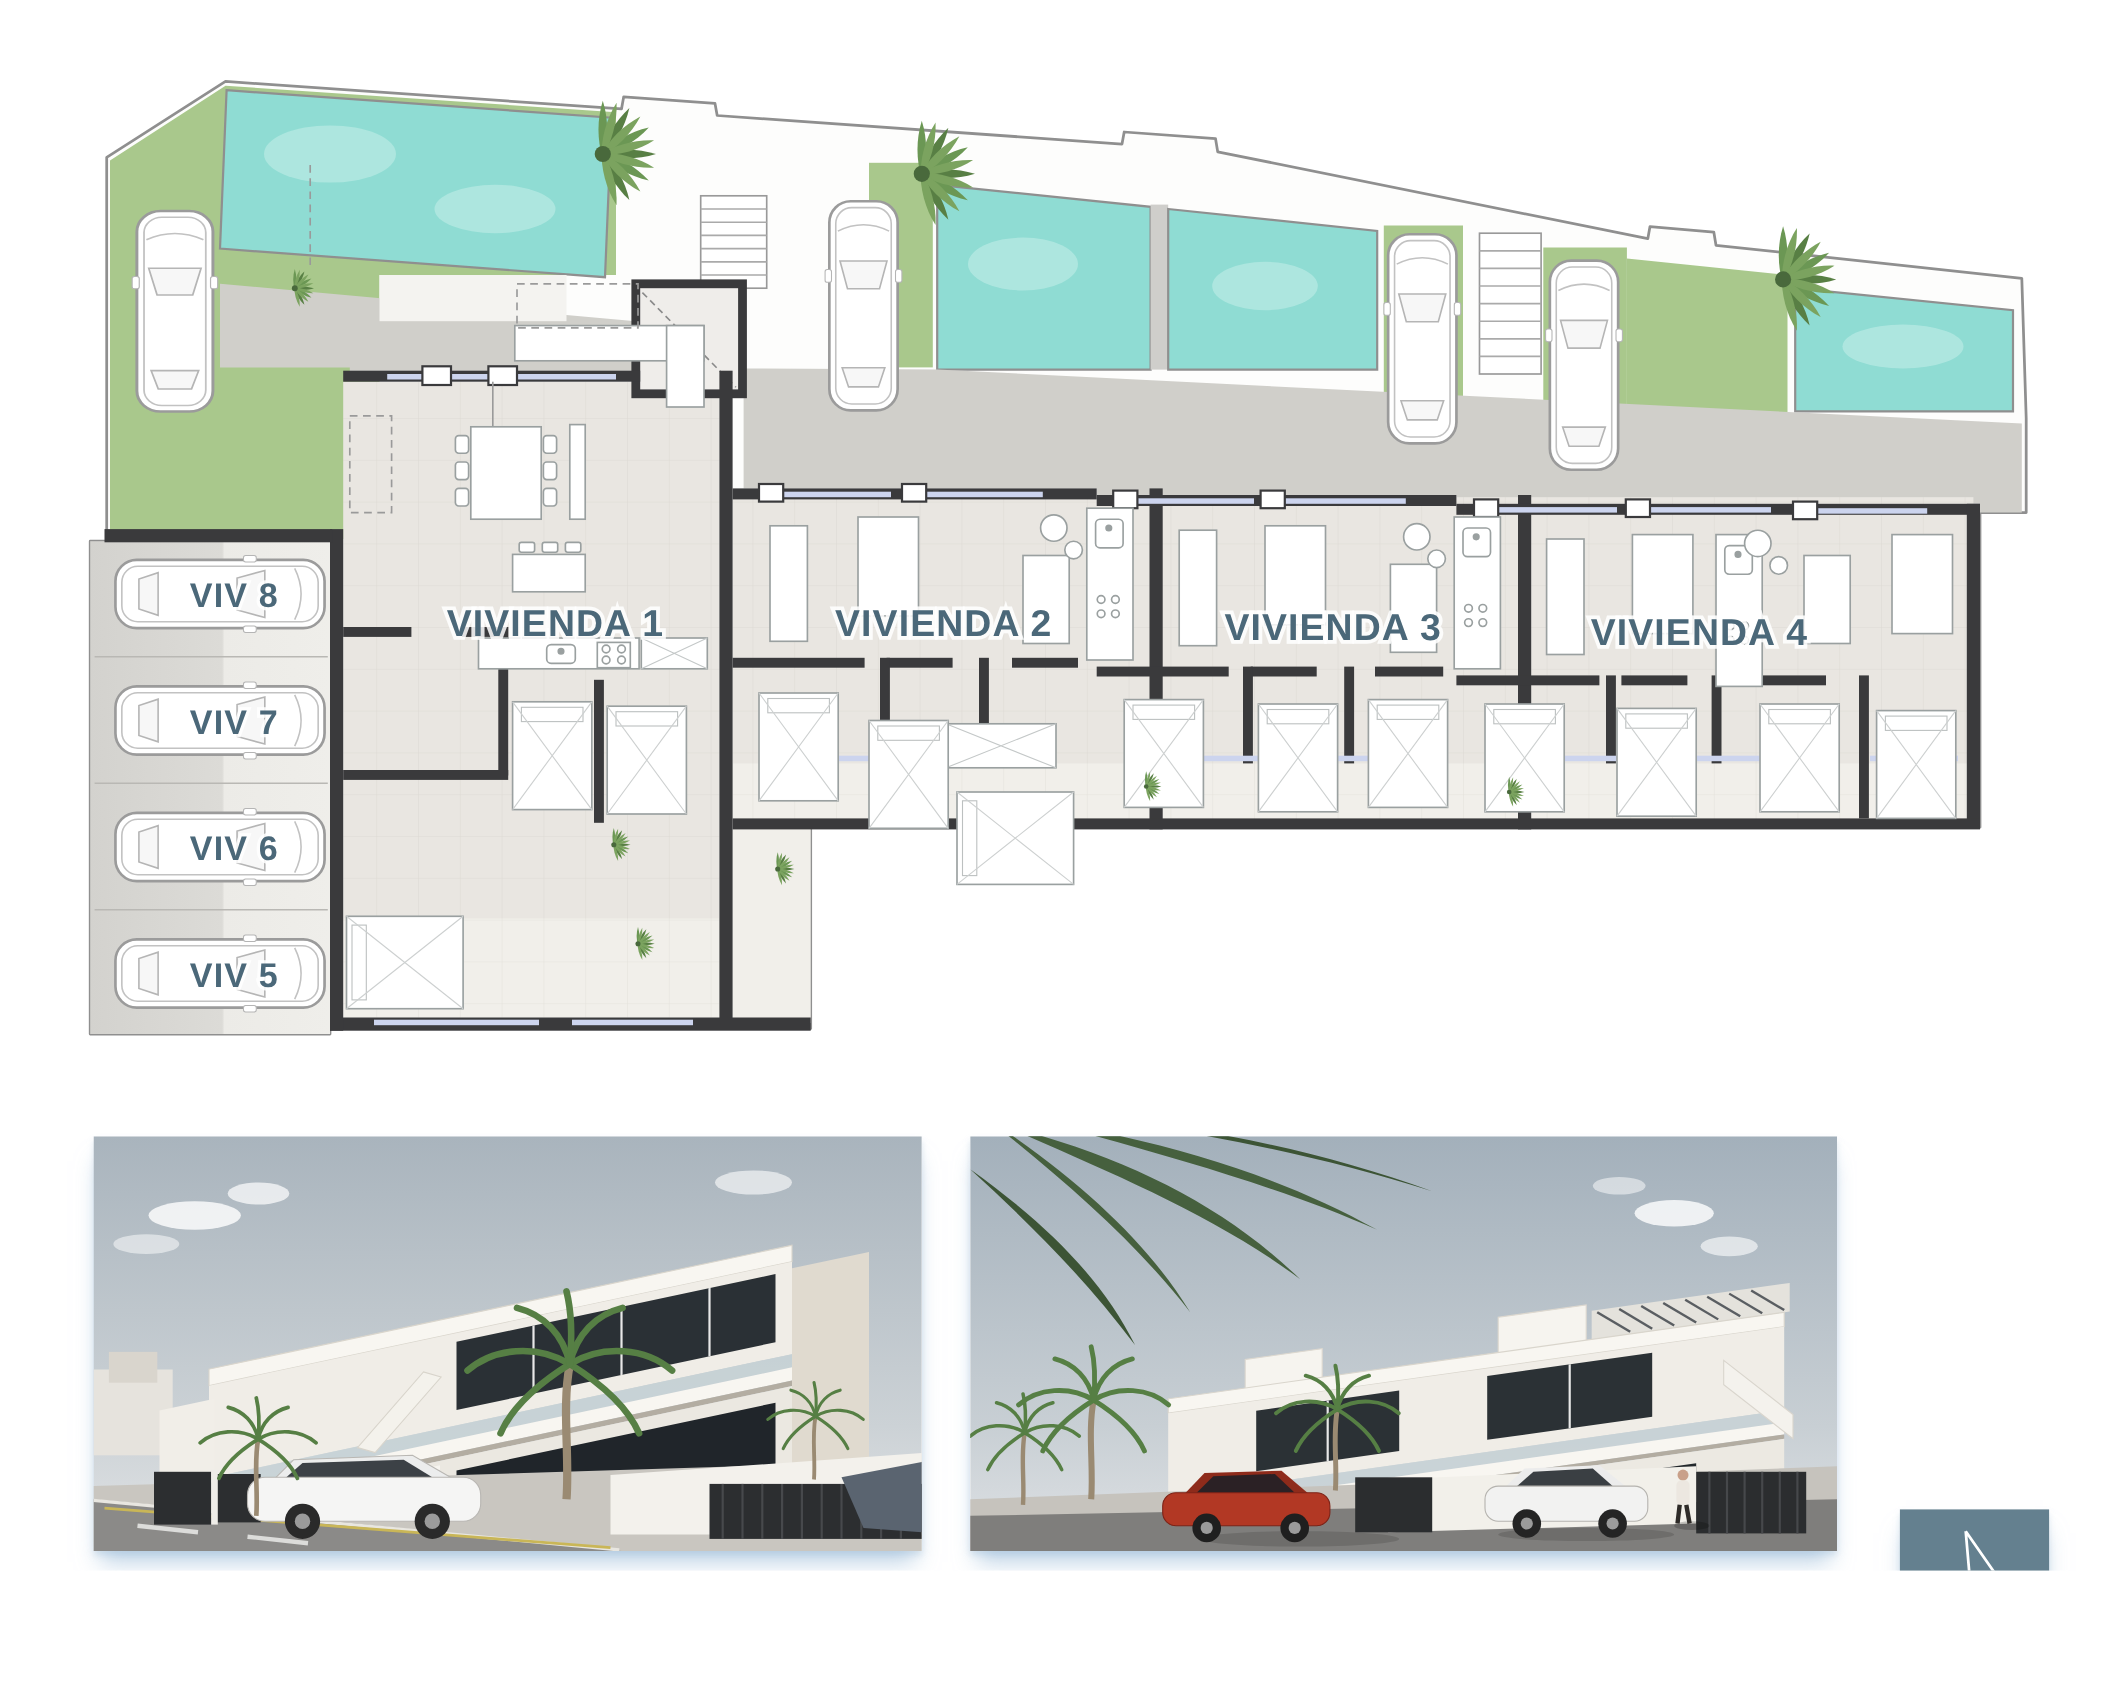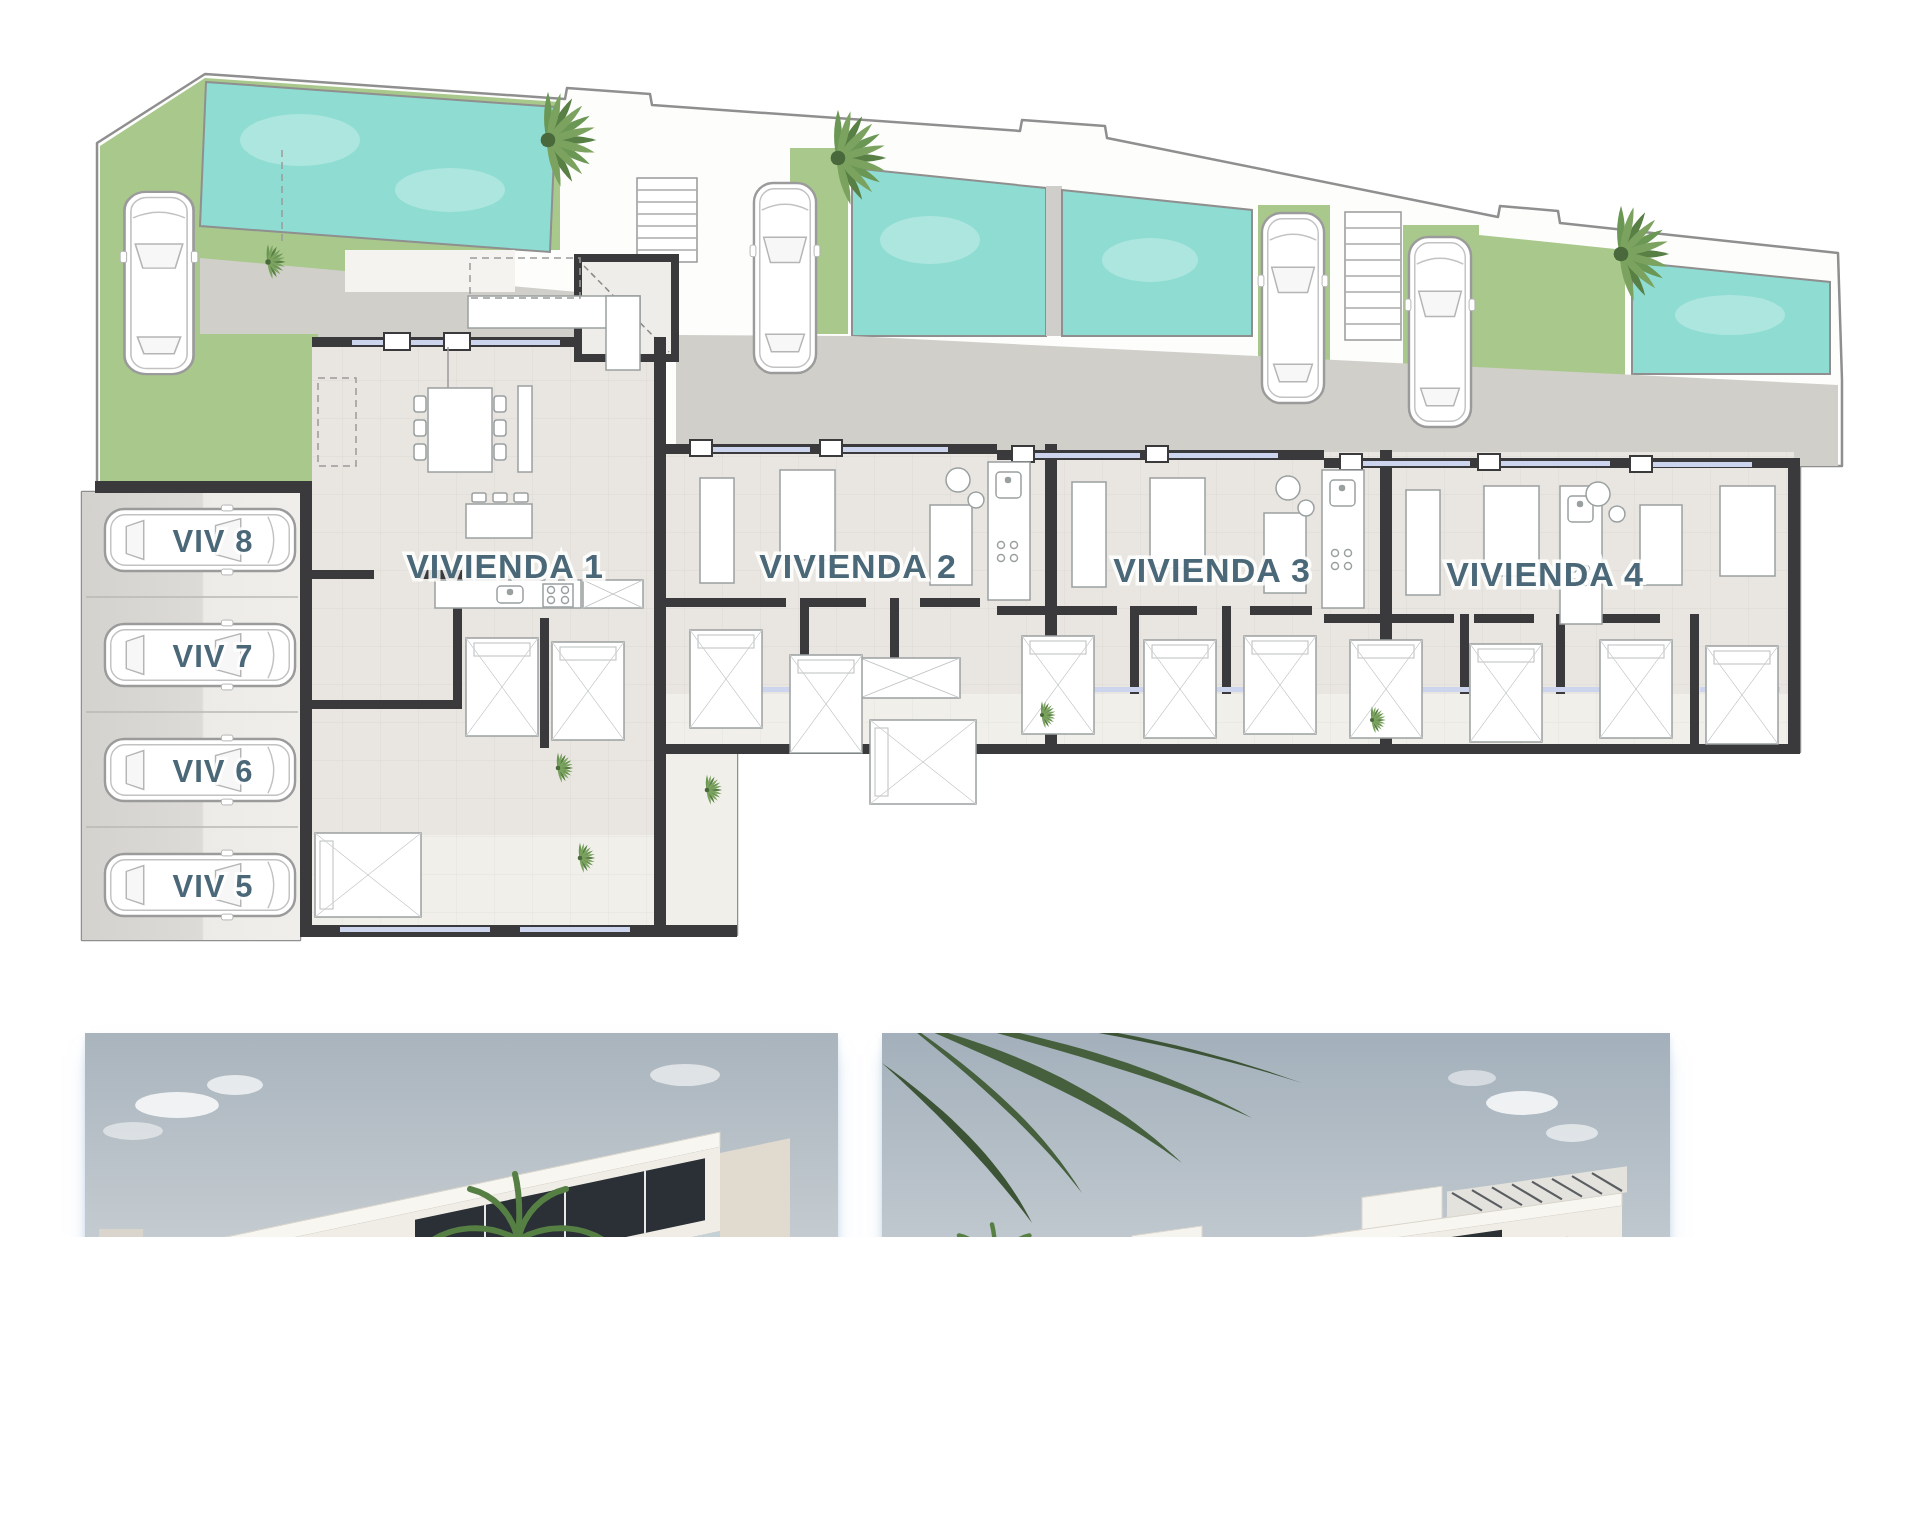--- a/index.html
+++ b/index.html
@@ -1,16 +1,16 @@
 <!DOCTYPE html>
 <html><head>
 <meta charset="utf-8">
 <style>
   html,body{margin:0;padding:0;background:#ffffff;}
-  #stage{position:relative;width:1920px;height:1237px;background:#ffffff;overflow:hidden;
+  #stage{position:relative;width:1920px;height:1428px;background:#ffffff;overflow:hidden;
          font-family:"Liberation Sans",sans-serif;}
   .abs{position:absolute;}
   .photo{box-shadow:0 16px 20px -6px rgba(150,185,215,.65), 0 4px 6px rgba(160,190,215,.35);}
   svg text{font-family:"Liberation Sans",sans-serif;}
 </style>
 </head>
 <body>
 <div id="stage">
 
 <svg class="abs" style="left:0;top:0" width="1920" height="1000" viewBox="0 0 1920 1000">

